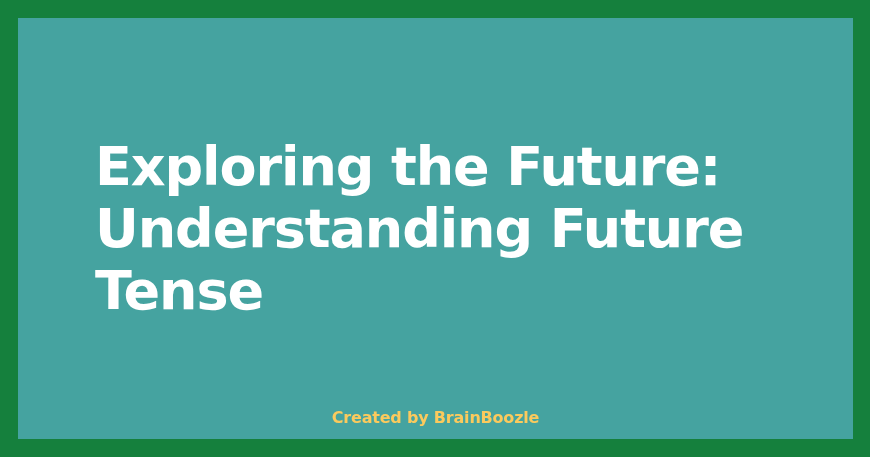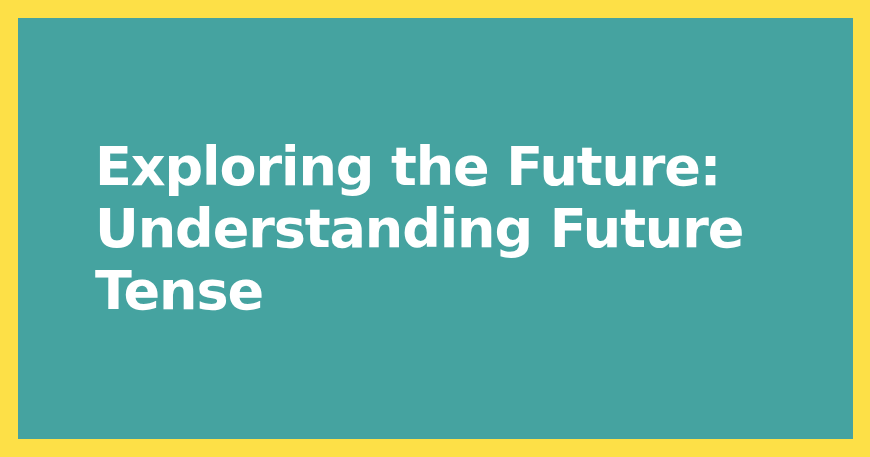--- a/index.html
+++ b/index.html
@@ -13,21 +13,21 @@
     background: #fbca5d;
     font-family: "DejaVu Sans", "Liberation Sans", sans-serif;
   }
 
   
   .slide {
     position: relative;
     box-sizing: border-box;
     width: 870px;
     height: 457px;
-    background: #fde047;
+    background: #15803d;
     padding: 18px 17px 18px 18px;
   }
 
   
   .card {
     position: relative;
     box-sizing: border-box;
     width: 100%;
     height: 100%;
     background: #45a3a0;
@@ -75,15 +75,18 @@
 </head>
 <body>
 
 <div class="slide">
   <div class="card">
 
     <div class="title-block">
       <h1 class="slide-title">Exploring the Future: Understanding Future Tense</h1>
     </div>
 
+    <div class="footer">
+      <span class="footer-credit">Created by BrainBoozle</span>
+    </div>
 
   </div>
 </div>
 
 </body></html>

